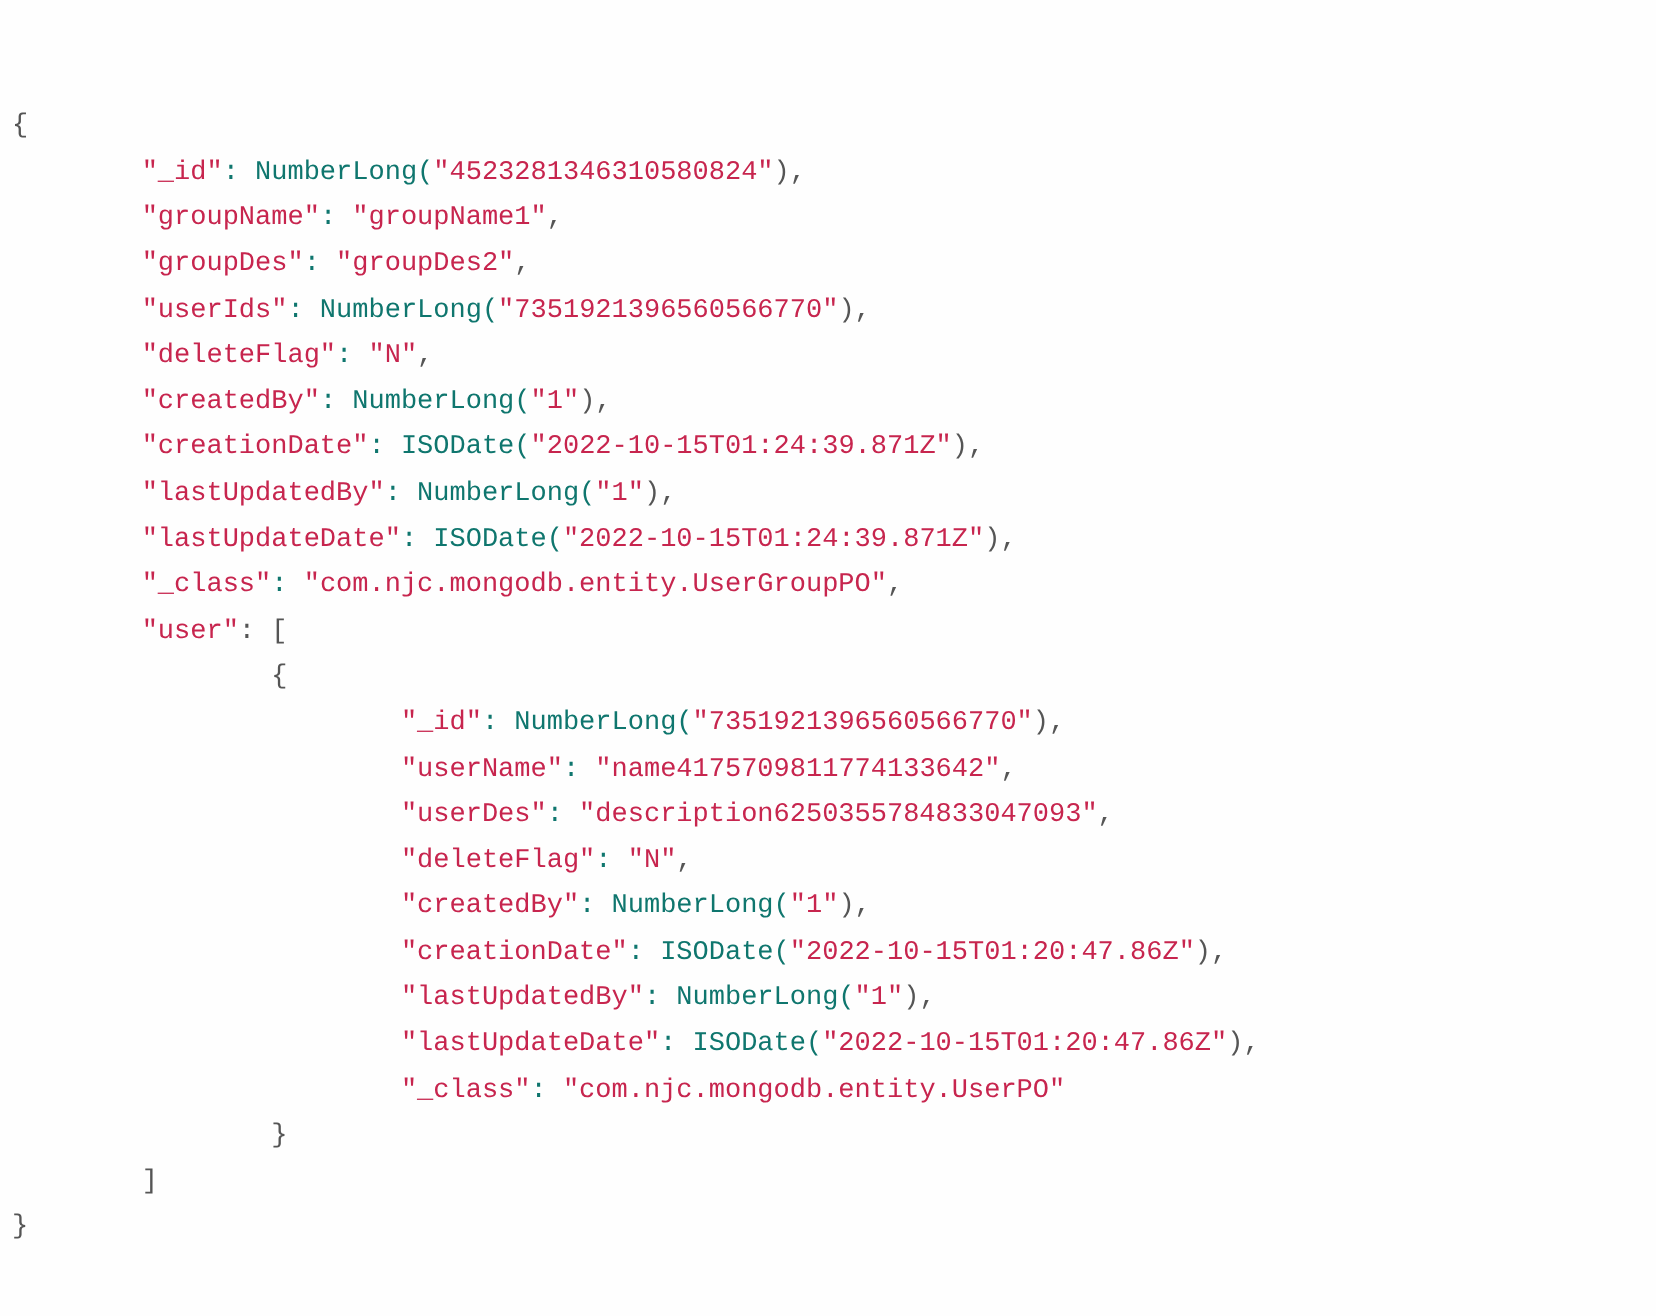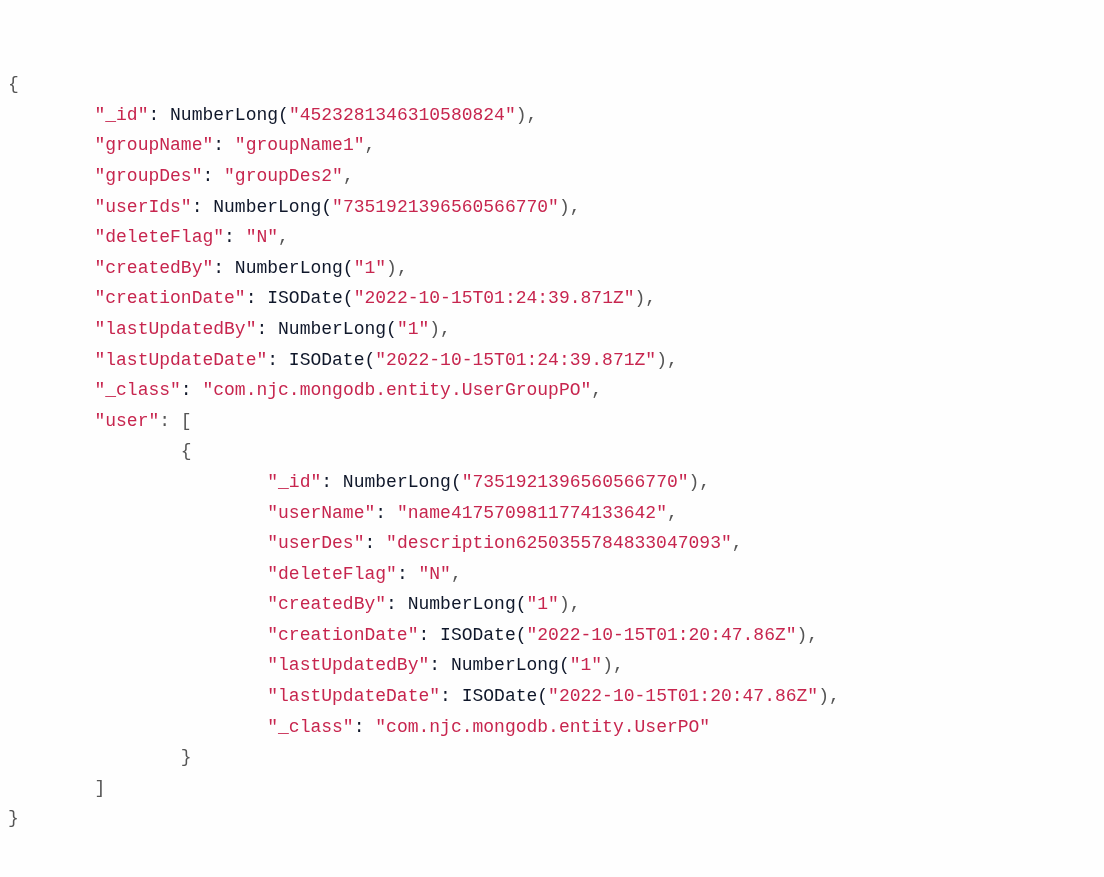--- a/index.html
+++ b/index.html
@@ -9,21 +9,21 @@
       font-size: 18px;
       line-height: 1.7;
       color: #404040;
       background: #fefefe;
       white-space: pre;
       position: relative;
     }
     .key { color: #c7254e; }
     .str { color: #c7254e; }
     .punct { color: #555; }
-    .func { color: #0f172a; }
+    .func { color: #0f766e; }
   </style>
 </head>
 <body>
 
 <div id="code"><span class="punct">{</span>
         <span class="key">"_id"</span><span class="func">: NumberLong(</span><span class="str">"4523281346310580824"</span><span class="punct">),</span>
         <span class="key">"groupName"</span><span class="func">: </span><span class="str">"groupName1"</span><span class="punct">,</span>
         <span class="key">"groupDes"</span><span class="func">: </span><span class="str">"groupDes2"</span><span class="punct">,</span>
         <span class="key">"userIds"</span><span class="func">: NumberLong(</span><span class="str">"7351921396560566770"</span><span class="punct">),</span>
         <span class="key">"deleteFlag"</span><span class="func">: </span><span class="str">"N"</span><span class="punct">,</span>

